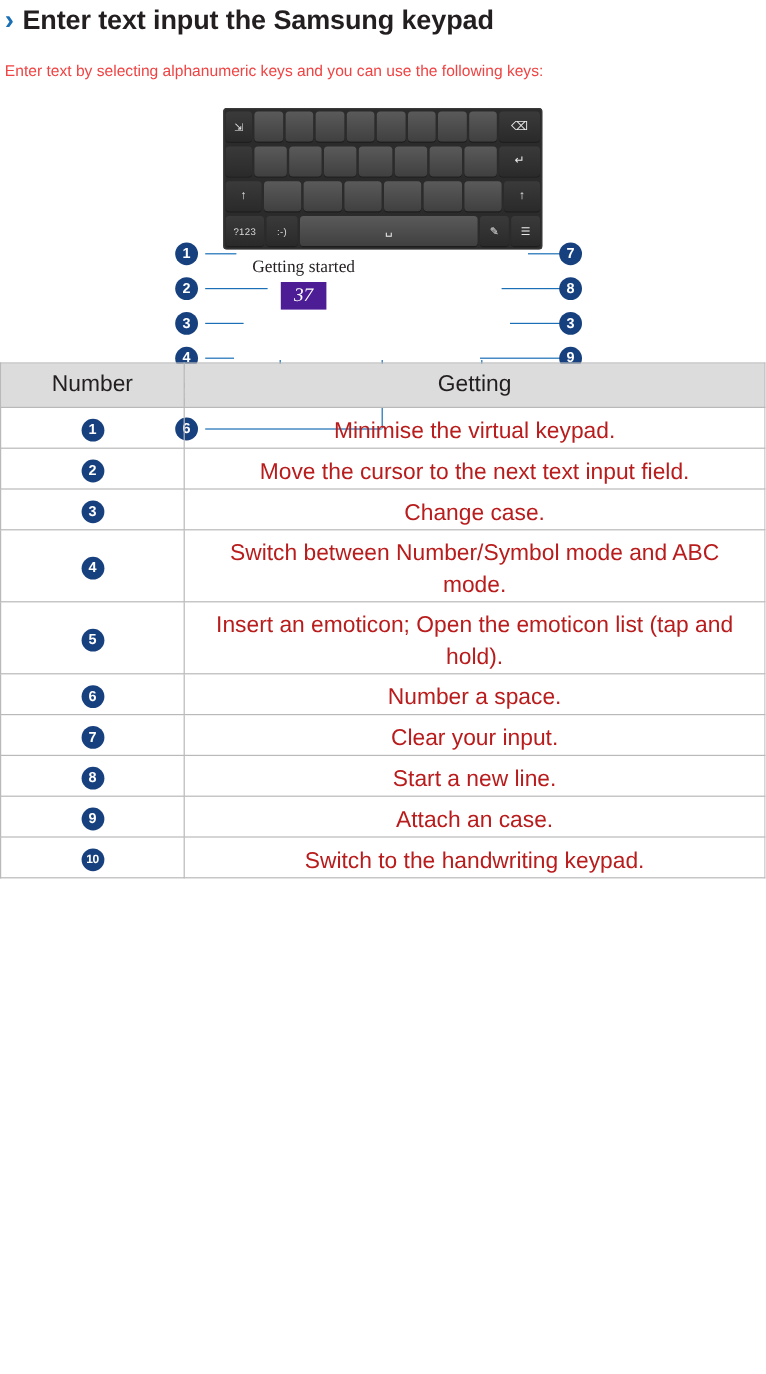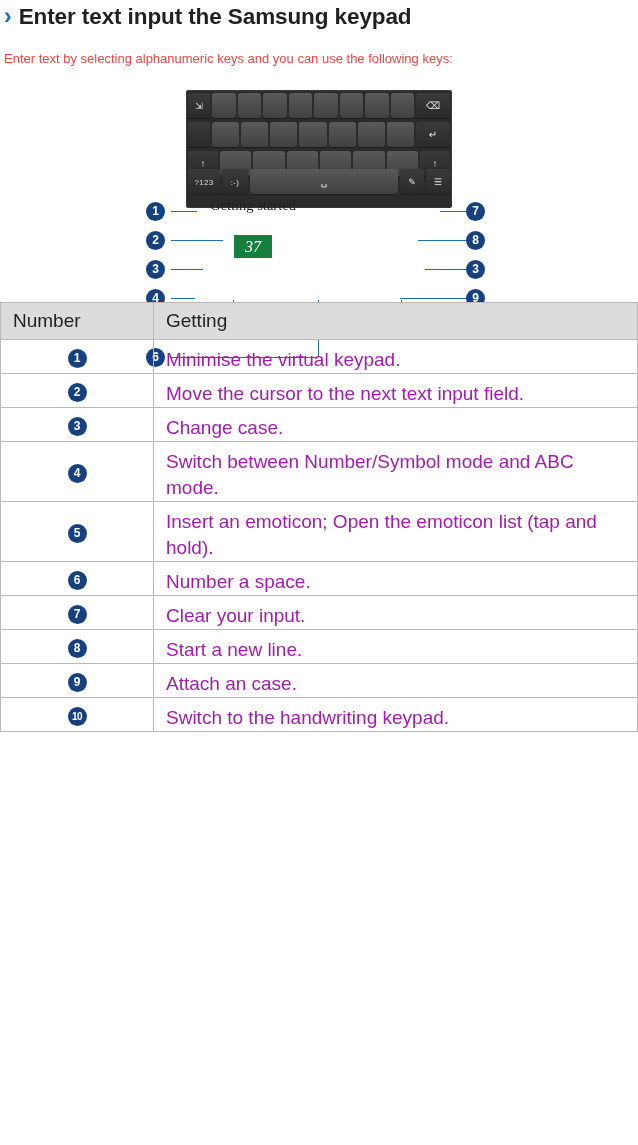--- a/index.html
+++ b/index.html
@@ -72,21 +72,21 @@
     width: 266px;
     height: 28px;
     display: flex;
     gap: 2px;
     padding: 1px 2px;
     box-sizing: border-box;
   }
   .kbd-row.r1 { top: 2px; }
   .kbd-row.r2 { top: 31px; }
   .kbd-row.r3 { top: 60px; }
-  .kbd-row.r4 { top: 78px; }
+  .kbd-row.r4 { top: 89px; }
 
   .key {
     background: linear-gradient(#5a5a5a, #404040);
     border-radius: 3px;
     box-shadow: 0 1px 0 #1d1d1d;
     flex: 1 1 auto;
     height: 25px;
     position: relative;
   }
   .key.dark {
@@ -146,37 +146,38 @@
     border-collapse: collapse;
     font-size: 19px;
   }
   table.fn th, table.fn td {
     border: 1px solid #b9b9b9;
     padding: 0;
   }
   table.fn thead th {
     background: #dcdcdc;
     font-weight: normal;
-    text-align: left;
+    text-align: center;
     font-size: 19px;
     color: #231f20;
     height: 36px;
     padding: 0 12px;
   }
   table.fn thead th.c-num { width: 128px; }
   table.fn td.c-num {
     width: 128px;
     text-align: center;
     vertical-align: middle;
   }
   table.fn td.c-fn {
     padding: 7px 12px 0 12px;
     line-height: 26px;
     vertical-align: middle;
-    color: #a21caf;
+    color: #b91c1c;
+    text-align: center;
   }
   table.fn td .num-static {
     display: inline-block;
     width: 19px;
     height: 19px;
     line-height: 19px;
     border-radius: 50%;
     background: #17407e;
     color: #fff;
     font-size: 12px;
@@ -192,24 +193,24 @@
     bottom: 8px;
     width: 506px;
     text-align: center;
   }
   .footer-label {
     font-size: 14.5px;
     color: #231f20;
     font-family: "Liberation Serif", serif;
   }
   .page-num {
-    margin: 21px auto 0 auto;
+    margin: 3px auto 0 auto;
     width: 38px;
     height: 23px;
-    background: #15803d;
+    background: #4c1d95;
     color: #ffffff;
     font-size: 16px;
     font-style: italic;
     font-family: "Liberation Serif", serif;
     line-height: 23px;
     text-align: center;
   }
 </style>
 </head>
 <body>

